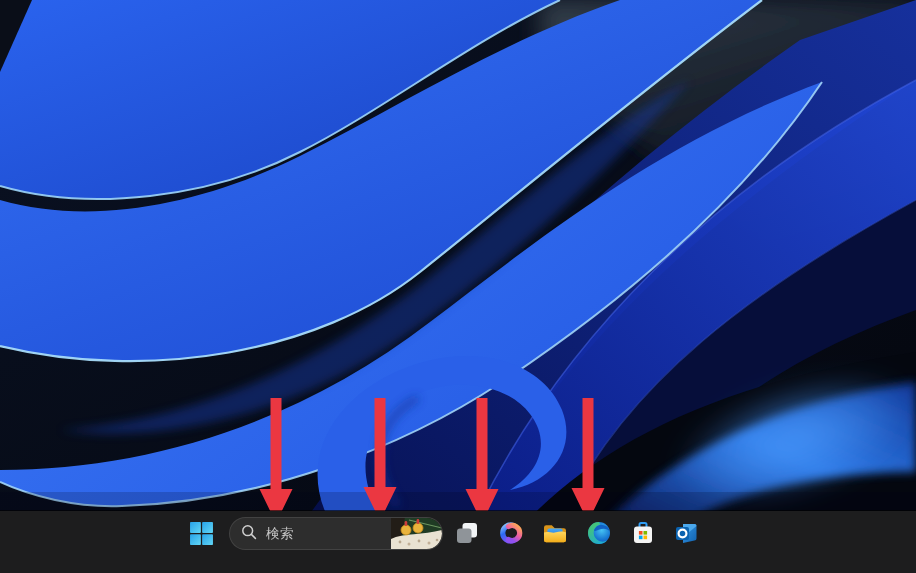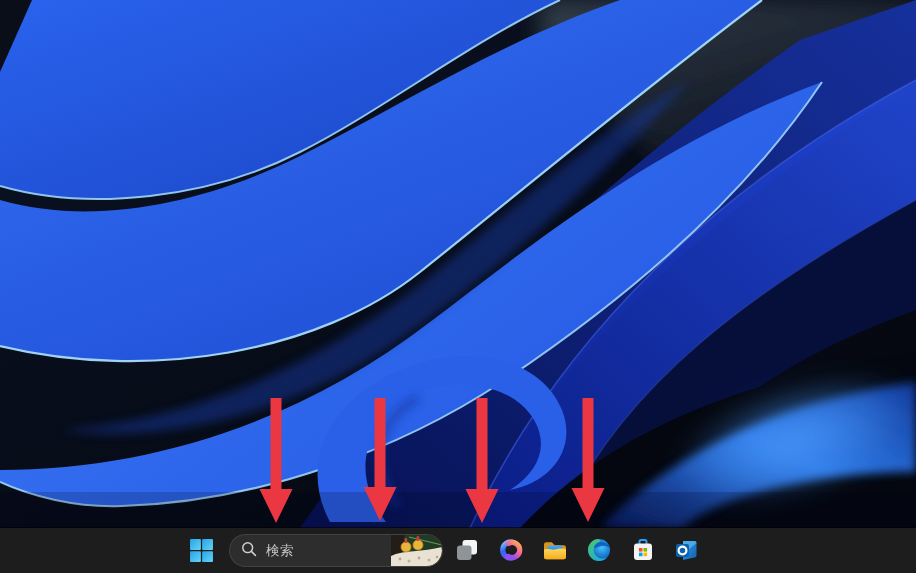--- a/index.html
+++ b/index.html
@@ -6,21 +6,21 @@
   .screen{
     position:relative;width:916px;height:573px;overflow:hidden;
     font-family:"Liberation Sans","DejaVu Sans",sans-serif;
     -webkit-font-smoothing:antialiased;
   }
   .wallpaper{position:absolute;top:0;left:0;width:916px;height:528px;display:block;}
   .arrow-layer{position:absolute;top:0;left:0;width:916px;height:528px;pointer-events:none;}
 
   
   .taskbar{
-    position:absolute;left:0;bottom:0;width:916px;height:45px;
+    position:absolute;left:0;bottom:0;width:916px;height:62px;
     background:#1d1d1e;box-shadow:0 -1px 0 rgba(0,0,0,.6);
   }
   .tb-btn{
     position:absolute;top:2px;width:40px;height:40px;border:none;background:transparent;
     border-radius:5px;display:flex;align-items:center;justify-content:center;padding:0;cursor:pointer;
   }
   .tb-btn svg{display:block;}
   .start-btn{left:181px;}
   .tv-btn{left:447px;}
   .cp-btn{left:491px;}

